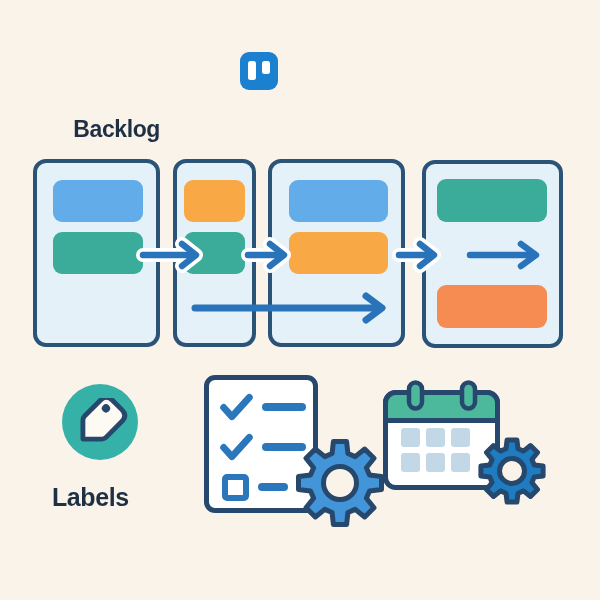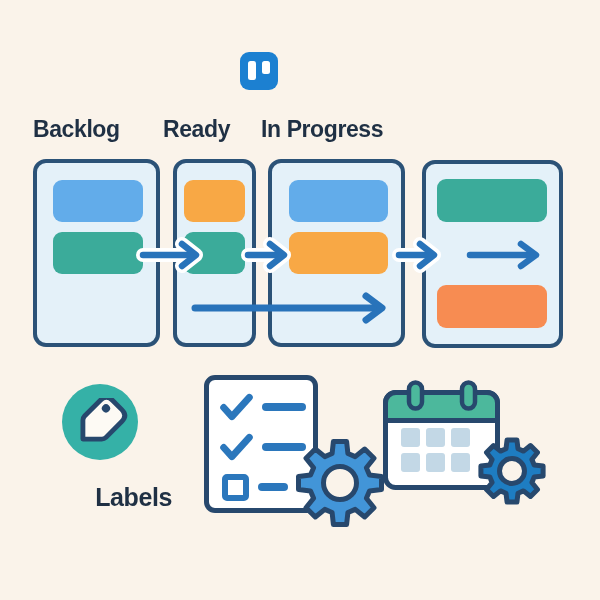--- a/index.html
+++ b/index.html
@@ -6,21 +6,21 @@
   body{width:600px;height:600px;background:var(--bg,#FAF3EA);font-family:"Liberation Sans",sans-serif;}
   .canvas{position:relative;width:600px;height:600px;overflow:hidden;background:var(--bg,#FAF3EA);}
 
   
   .logo{position:absolute;left:240px;top:52px;width:38px;height:38px;background:var(--logo-blue);border-radius:9px;}
   .logo .bar{position:absolute;top:9px;width:8px;background:#fff;border-radius:2.5px;}
   .bar-l{left:8px;height:19px;}
   .bar-r{left:22px;height:13px;}
 
   
-  .col-header{position:absolute;top:113px;height:32px;line-height:32px;text-align:left;
+  .col-header{position:absolute;top:113px;height:32px;line-height:32px;text-align:right;
     color:var(--ink);font-size:23px;font-weight:700;letter-spacing:-0.4px;white-space:nowrap;}
   #h0{left:33px;width:127px;}
   #h1{left:163px;width:104px;}
   #h2{left:261px;width:151px;}
   #h3{left:422px;width:141px;}
 
   
   .column{position:absolute;top:159px;height:188px;box-sizing:border-box;
     background:var(--col-fill);border:4px solid var(--col-border);border-radius:13px;z-index:1;}
   #c0{left:33px;width:127px;padding:17px 13px 0 16px;}
@@ -30,21 +30,21 @@
   .card{height:42px;border-radius:9px;margin-bottom:10px;}
   #c3 .card{height:43px;}
   .card-arrow-slot{height:53px;margin-bottom:0;}
 
   
   .overlay{position:absolute;left:0;top:0;z-index:6;pointer-events:none;}
 
   
   .labels-circle{position:absolute;left:62px;top:384px;width:76px;height:76px;border-radius:50%;
     background:var(--labels-teal);display:flex;align-items:center;justify-content:center;}
-  .labels-caption{position:absolute;left:32px;top:483px;width:140px;text-align:right;
+  .labels-caption{position:absolute;left:52px;top:483px;width:140px;text-align:left;
     color:var(--ink);font-size:25px;font-weight:700;letter-spacing:-0.4px;}
 
   
   .checklist{position:absolute;left:204px;top:375px;width:114px;height:138px;box-sizing:border-box;
     background:#fff;border:5px solid var(--icon-outline);border-radius:11px;padding:12px 0 0 11px;z-index:1;}
   .cl-row{display:flex;align-items:center;gap:9px;height:30px;margin-bottom:10px;}
   .cl-line{height:8px;border-radius:4px;background:var(--check-blue);}
   .cl-line.long{width:44px;}
   .cl-line.short{width:30px;}
   .cl-box{width:27px;height:27px;box-sizing:border-box;border:6px solid var(--check-blue);border-radius:5px;margin-left:2px;}
@@ -58,22 +58,20 @@
 <body>
 
 <div class="canvas">
 
   <div class="logo">
     <span class="bar bar-l"></span>
     <span class="bar bar-r"></span>
   </div>
 
   <div id="h0" class="col-header">Backlog</div>
-  <div id="h1" class="col-header">Ready</div>
-  <div id="h2" class="col-header">In Progress</div>
 
   <div id="c0" class="column">
       <div class="card" style="background: rgb(98, 172, 234);"></div>
       <div class="card" style="background: rgb(59, 171, 154);"></div>
     </div>
   <div id="c1" class="column">
       <div class="card" style="background: rgb(248, 168, 69);"></div>
       <div class="card" style="background: rgb(59, 171, 154);"></div>
     </div>
   <div id="c2" class="column">

